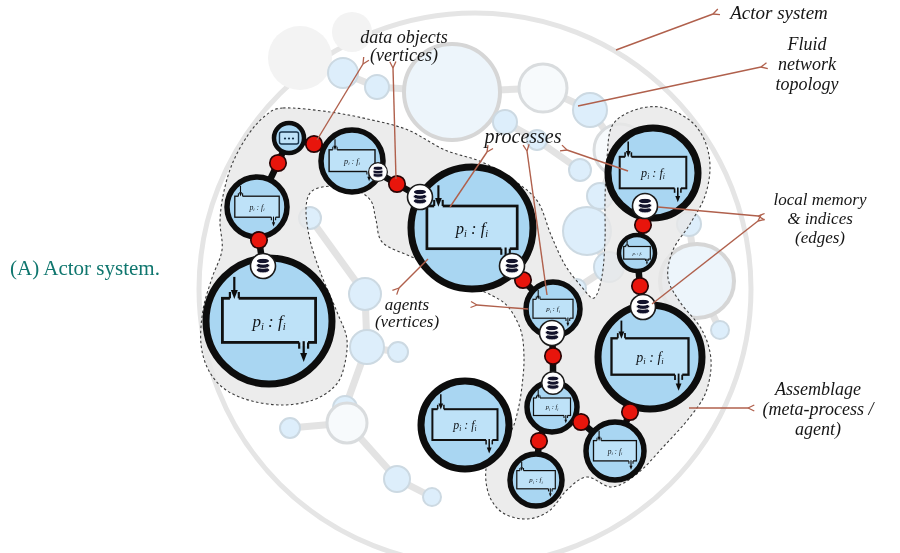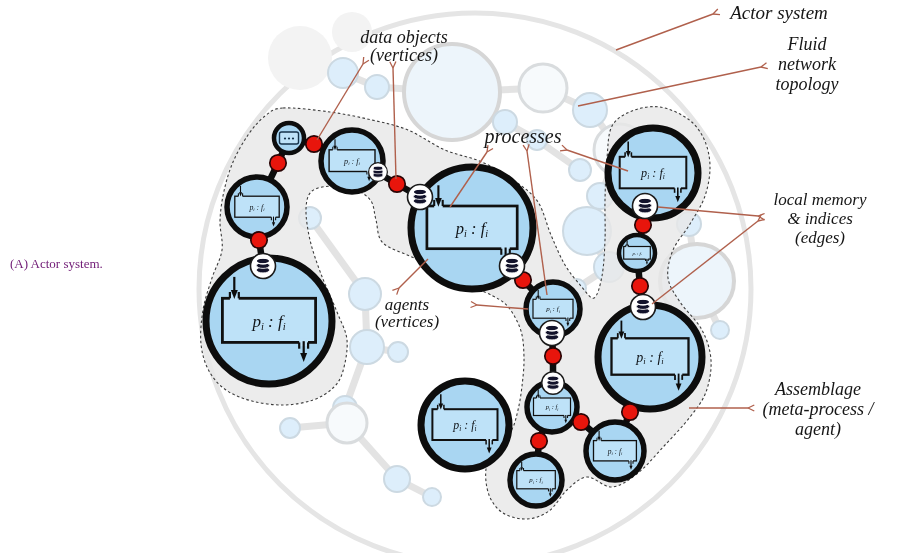--- a/index.html
+++ b/index.html
@@ -1,19 +1,19 @@
 <!DOCTYPE html>
 <html><head>
 <meta charset="utf-8">
 <style>
   html,body{margin:0;padding:0;background:#ffffff;}
   #figure{position:relative;width:900px;height:553px;background:#ffffff;overflow:hidden;
           font-family:"Liberation Serif","DejaVu Serif",serif;}
   #diagram-svg{position:absolute;left:0;top:0;}
-  #caption{position:absolute;left:10px;top:256px;font-size:13px;color:#701a75;
+  #caption{position:absolute;left:10px;top:256px;font-size:21px;color:#0f766e;
            font-family:"Liberation Serif","DejaVu Serif",serif;white-space:nowrap;}
 </style>
 </head>
 <body>
 
 <div id="figure">
   <svg id="diagram-svg" width="900" height="553" viewBox="0 0 900 553">
       <circle cx="475" cy="289" r="276" fill="none" stroke="#e5e5e5" stroke-width="5"></circle>
       <g>
         <line x1="452" y1="92" x2="543" y2="88" stroke="#e3e3e3" stroke-width="7" stroke-linecap="round"></line>

